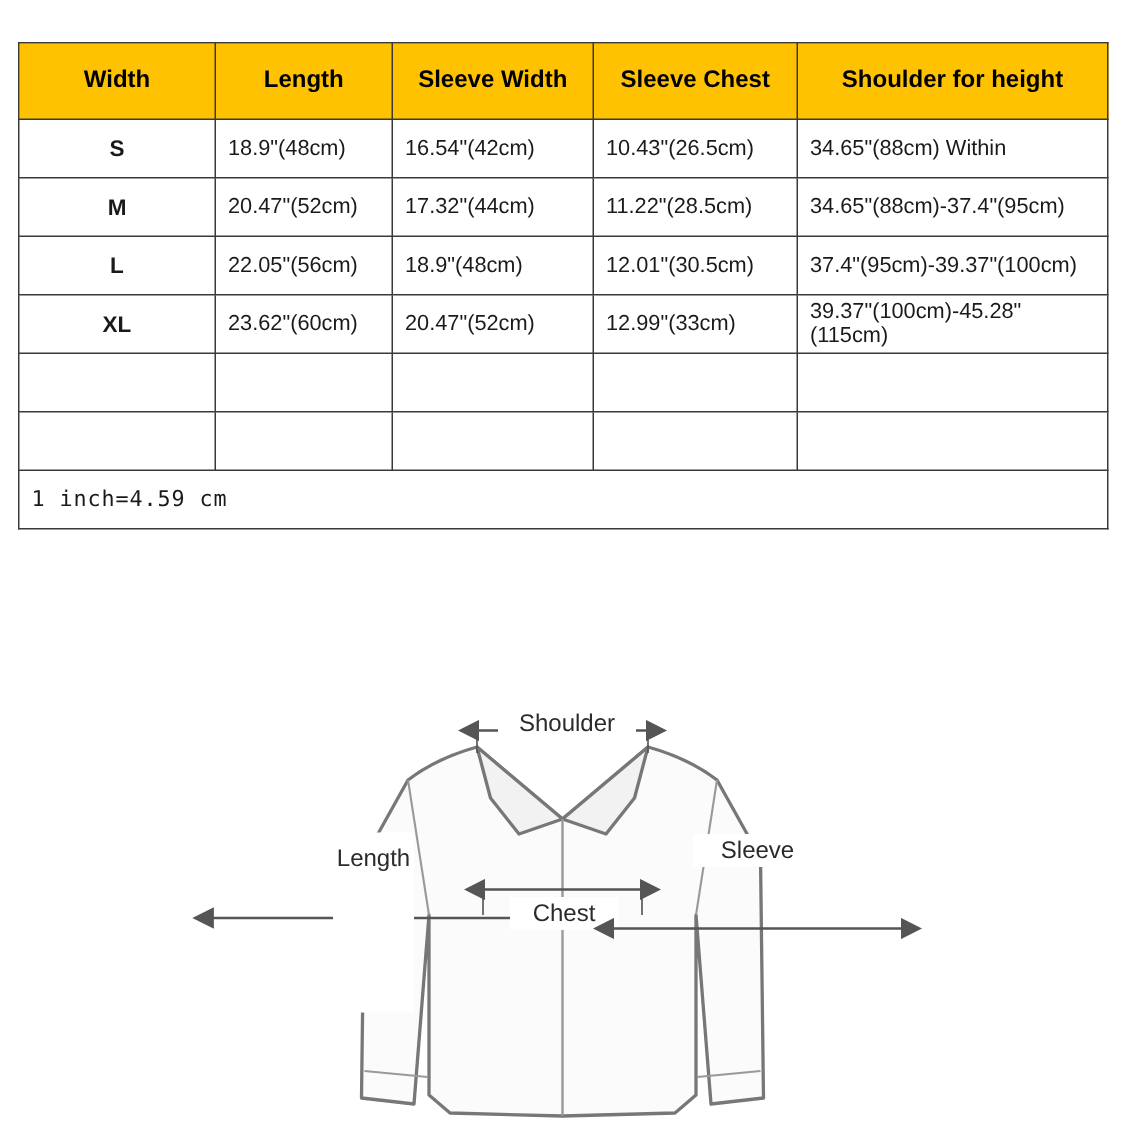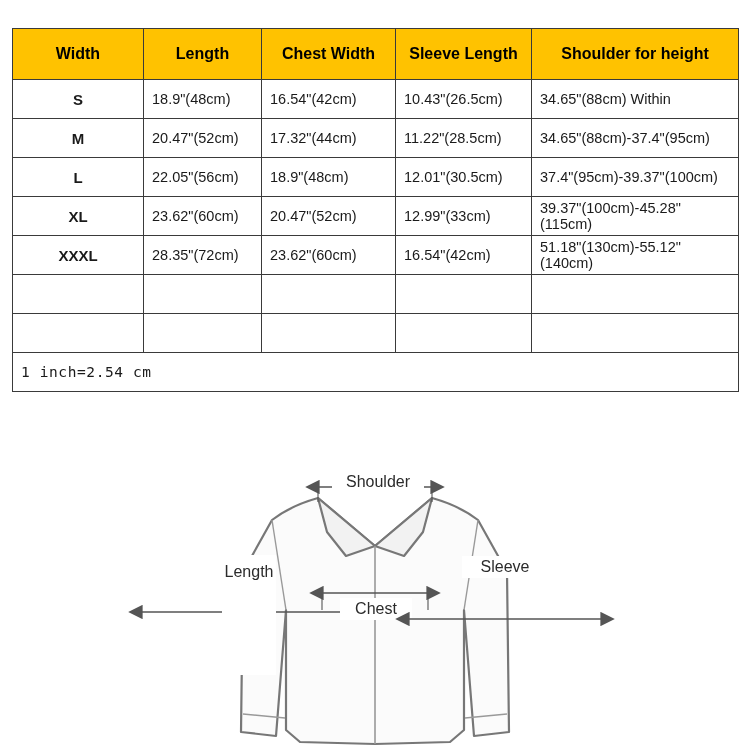--- a/index.html
+++ b/index.html
@@ -100,22 +100,22 @@
         <col class="c0">
           <col class="c1">
           <col class="c2">
           <col class="c3">
           <col class="c4">
       </colgroup>
       <thead>
         <tr>
           <th>Width</th>
           <th>Length</th>
-          <th>Chest Width</th>
-          <th>Sleeve Length</th>
+          <th>Sleeve Width</th>
+          <th>Sleeve Chest</th>
           <th>Shoulder for height</th>
         </tr>
       </thead>
       <tbody>
         <tr>
           <td class="size-col">S</td>
           <td>18.9"(48cm)</td>
           <td>16.54"(42cm)</td>
           <td>10.43"(26.5cm)</td>
           <td>34.65"(88cm) Within</td>
@@ -134,43 +134,36 @@
           <td>12.01"(30.5cm)</td>
           <td>37.4"(95cm)-39.37"(100cm)</td>
         </tr>
         <tr>
           <td class="size-col">XL</td>
           <td>23.62"(60cm)</td>
           <td>20.47"(52cm)</td>
           <td>12.99"(33cm)</td>
           <td>39.37"(100cm)-45.28"(115cm)</td>
         </tr>
-        <tr>
-          <td class="size-col">XXXL</td>
-          <td>28.35"(72cm)</td>
-          <td>23.62"(60cm)</td>
-          <td>16.54"(42cm)</td>
-          <td>51.18"(130cm)-55.12"(140cm)</td>
-        </tr>
         <tr class="empty-row">
           <td></td>
           <td></td>
           <td></td>
           <td></td>
           <td></td>
         </tr>
         <tr class="empty-row">
           <td></td>
           <td></td>
           <td></td>
           <td></td>
           <td></td>
         </tr>
         <tr>
-          <td class="note-cell" colspan="5">1 inch=2.54 cm</td>
+          <td class="note-cell" colspan="5">1 inch=4.59 cm</td>
         </tr>
       </tbody>
     </table>
   </div>
 
   <div class="diagram">
     <svg width="750" height="290" viewBox="0 0 750 290" xmlns="http://www.w3.org/2000/svg">
       <defs>
         <marker id="arrL" markerWidth="9" markerHeight="9" refX="8" refY="4.5" orient="auto">
           <path d="M9,0 L0,4.5 L9,9 z" fill="#555555"></path>

